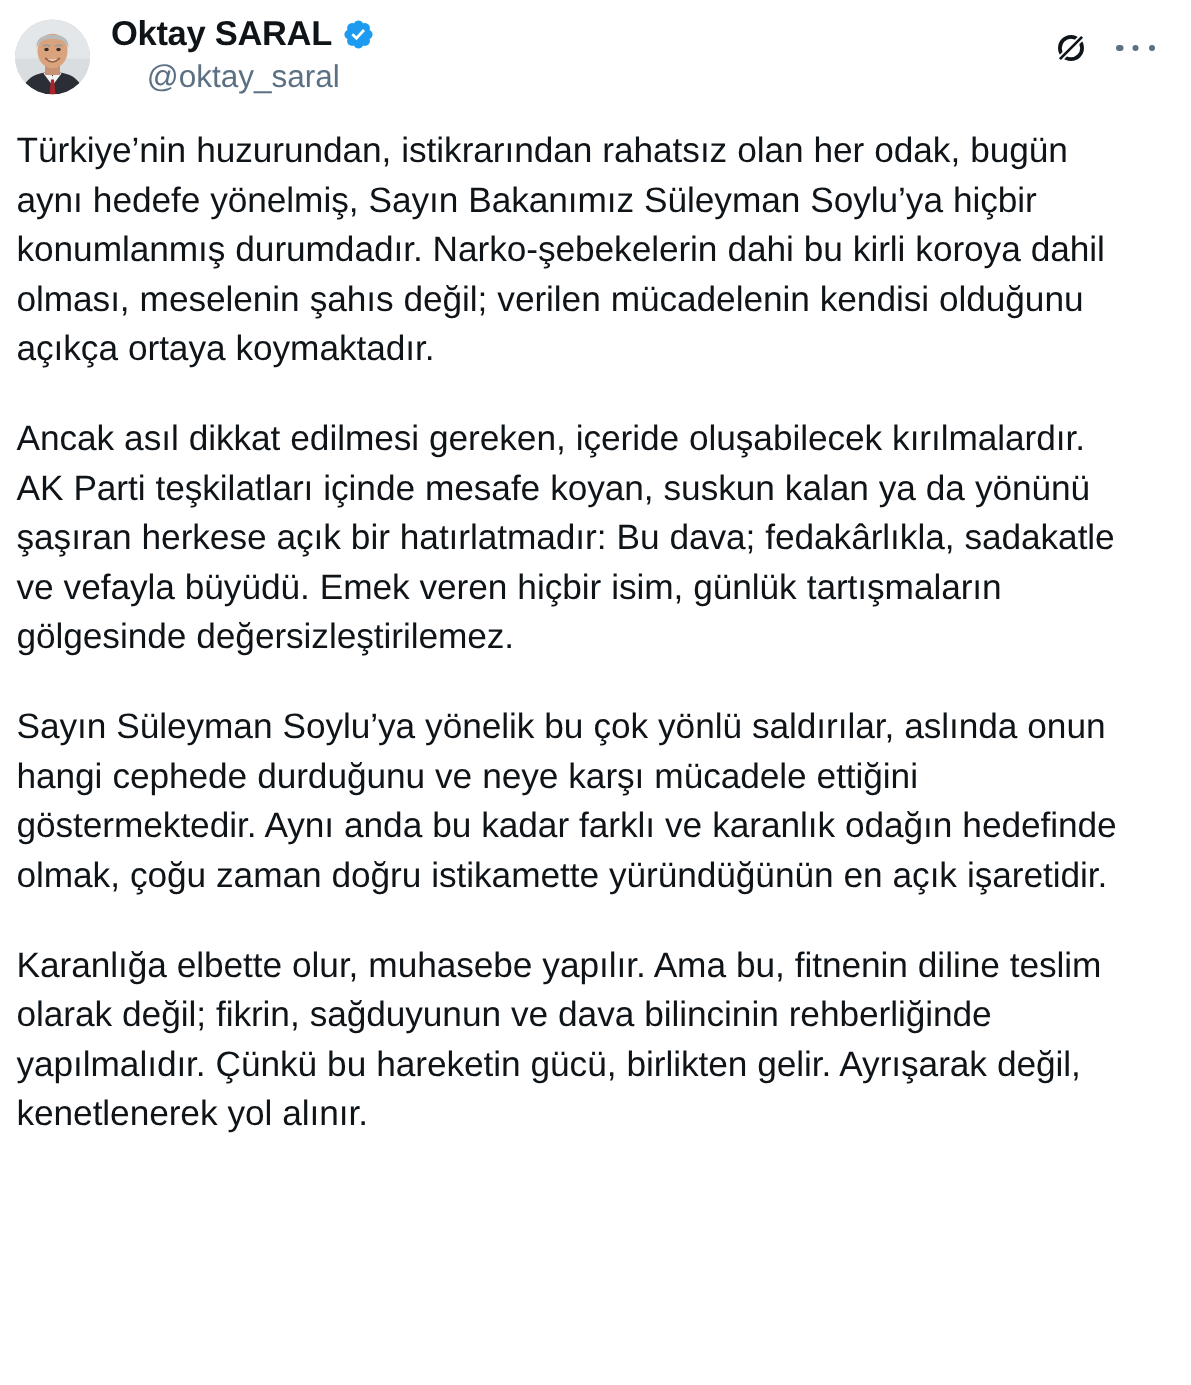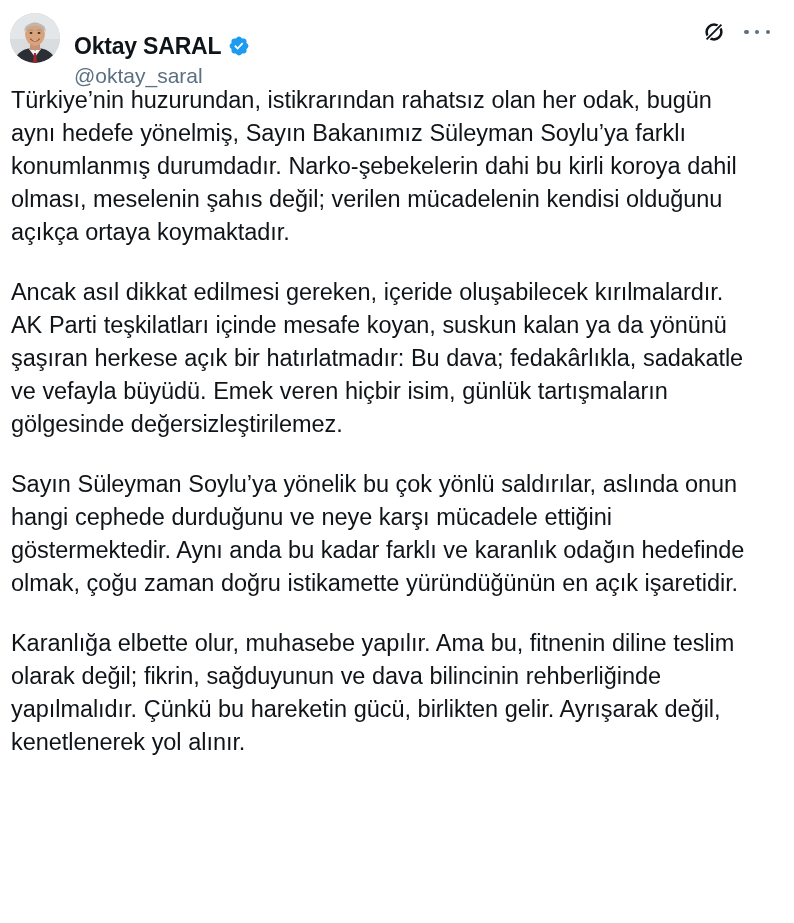--- a/index.html
+++ b/index.html
@@ -43,22 +43,22 @@
 
   .identity {
     margin-left: 14px;
     display: flex;
     flex-direction: column;
     justify-content: flex-start;
     padding-top: 1px;
   }
   .name-row {
     display: flex;
+    align-items: center;
     line-height: 1;
-    margin-top: 24px;
   }
   .display-name {
     font-size: 23px;
     font-weight: 700;
     letter-spacing: -0.2px;
     color: #0f1419;
     white-space: nowrap;
   }
   .verified-badge {
     margin-left: 7px;
@@ -66,20 +66,21 @@
     height: 22px;
     display: inline-block;
   }
   .verified-badge svg { display: block; width: 100%; height: 100%; }
   .handle {
     margin-top: 6px;
     font-size: 21px;
     color: #5b7083;
     line-height: 1.1;
     white-space: nowrap;
+    text-align: center;
   }
 
   .header-actions {
     margin-left: auto;
     display: flex;
     align-items: center;
     gap: 18px;
     padding-top: 10px;
     padding-right: 2px;
   }
@@ -181,19 +182,19 @@
       <span class="more-icon">
         <span></span>
         <span></span>
         <span></span>
       </span>
     </div>
 
   </header>
 
   <section class="tweet-body">
-    <p>Türkiye’nin huzurundan, istikrarından rahatsız olan her odak, bugün aynı hedefe yönelmiş, Sayın Bakanımız Süleyman Soylu’ya farklı konumlanmış durumdadır. Narko-şebekelerin dahi bu kirli koroya dahil olması, meselenin şahıs değil; verilen mücadelenin kendisi olduğunu açıkça ortaya koymaktadır.</p>
+    <p>Türkiye’nin huzurundan, istikrarından rahatsız olan her odak, bugün aynı hedefe yönelmiş, Sayın Bakanımız Süleyman Soylu’ya hiçbir konumlanmış durumdadır. Narko-şebekelerin dahi bu kirli koroya dahil olması, meselenin şahıs değil; verilen mücadelenin kendisi olduğunu açıkça ortaya koymaktadır.</p>
     <p>Ancak asıl dikkat edilmesi gereken, içeride oluşabilecek kırılmalardır. AK Parti teşkilatları içinde mesafe koyan, suskun kalan ya da yönünü şaşıran herkese açık bir hatırlatmadır: Bu dava; fedakârlıkla, sadakatle ve vefayla büyüdü. Emek veren hiçbir isim, günlük tartışmaların gölgesinde değersizleştirilemez.</p>
     <p>Sayın Süleyman Soylu’ya yönelik bu çok yönlü saldırılar, aslında onun hangi cephede durduğunu ve neye karşı mücadele ettiğini göstermektedir. Aynı anda bu kadar farklı ve karanlık odağın hedefinde olmak, çoğu zaman doğru istikamette yüründüğünün en açık işaretidir.</p>
     <p>Karanlığa elbette olur, muhasebe yapılır. Ama bu, fitnenin diline teslim olarak değil; fikrin, sağduyunun ve dava bilincinin rehberliğinde yapılmalıdır. Çünkü bu hareketin gücü, birlikten gelir. Ayrışarak değil, kenetlenerek yol alınır.</p>
   </section>
 
 </article>
 
 </body></html>

